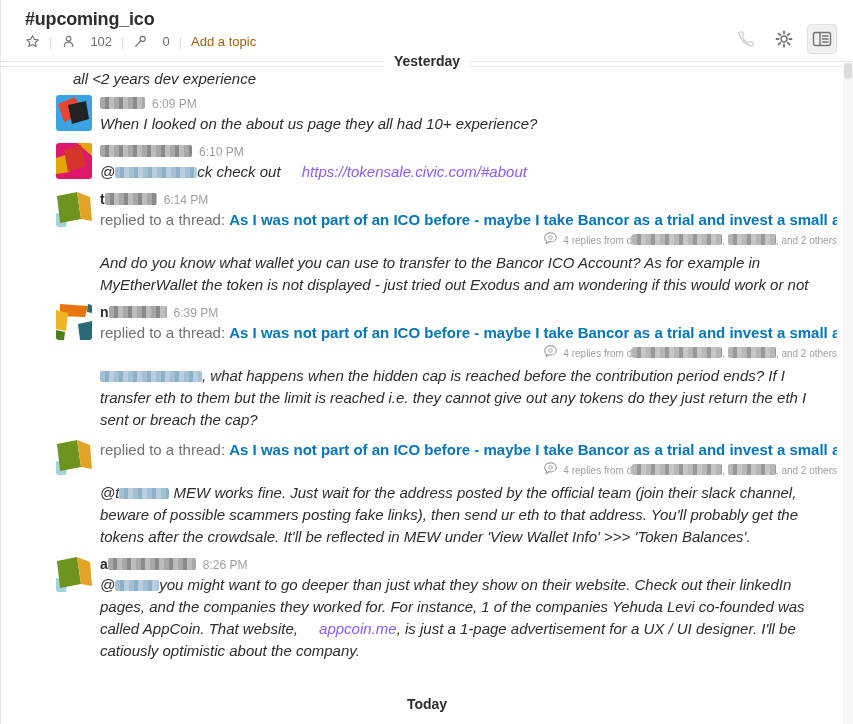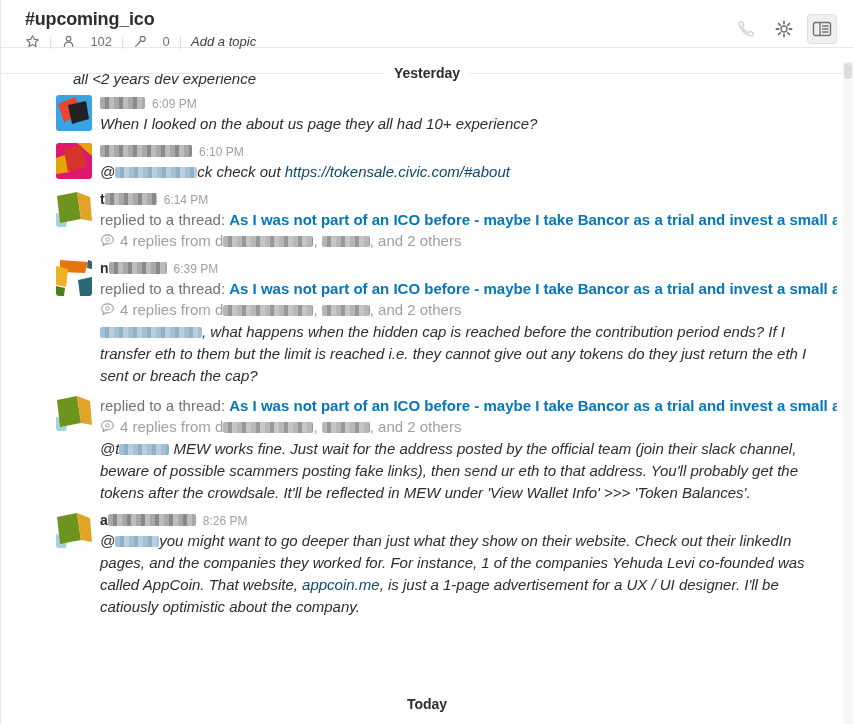--- a/index.html
+++ b/index.html
@@ -4,61 +4,61 @@
 <style>
   html,body { margin:0; padding:0; background:#fff; }
   body {
     width:853px; height:724px; overflow:hidden; position:relative;
     font-family:"Liberation Sans", sans-serif; color:#2c2d30;
   }
   .app { position:absolute; inset:0; border-left:1px solid #e8e8e8; box-sizing:border-box; background:#fff; }
 
   
   header {
-    position:absolute; top:0; left:0; right:0; height:48px; box-sizing:border-box;
+    position:absolute; top:0; left:0; right:0; height:67px; box-sizing:border-box;
     padding:9px 16px 0 24px; border-bottom:1px solid #e8e8e8; background:#fff;
     display:flex; justify-content:space-between; z-index:4;
   }
   .channel-title { margin:0; font-size:18px; font-weight:bold; letter-spacing:-0.2px; color:#2c2d30; }
   .meta { display:flex; align-items:center; gap:9px; margin-top:4px; font-size:13px; color:#717274; }
   .meta .sep { color:#dadada; font-size:13px; }
   .meta .cnt { margin-left:14px; }
-  .add-topic { font-style:italic; color:#404040; }
+  .add-topic { color:#a16207; }
   .meta svg, .h-icons svg { display:block; }
   .meta .ic { display:flex; align-items:center; }
   .h-icons { display:flex; align-items:center; gap:8px; margin-top:2px; }
   .icon-btn { width:30px; height:30px; display:flex; align-items:center; justify-content:center; border-radius:4px; }
   .icon-btn.active { background:#f0f0f2; border:1px solid #e0e0e2; box-sizing:border-box; }
 
   
   .divider { position:absolute; left:0; right:0; height:18px; display:flex; align-items:center; z-index:5; }
   .divider .line { flex:1; height:1px; background:#e8e8e8; }
   .divider .label { font-size:14px; font-weight:bold; color:#2c2d30; padding:0 10px; background:#fff; }
-  .divider.yesterday { top:64px; }
+  .divider.yesterday { top:52px; }
   .divider.today { top:695px;flex-direction:column; }
 
   
   main {
     position:absolute; top:61px; left:0; right:10px; bottom:0;
     padding:7px 6px 0 28px; overflow:hidden; box-sizing:border-box;
   }
   .msg { display:flex; margin-bottom:8px;padding-left:27px; }
   .msg.continuation { margin-bottom:5px; padding-left:44px; }
   .avatar { width:36px; height:36px; border-radius:3px; overflow:hidden; flex:none; margin-right:8px; }
   .avatar svg { display:block; }
   .msg-content { flex:1; min-width:0; }
   .name-row { height:18px; display:flex; align-items:baseline; gap:7px; }
   .uname { font-weight:bold; font-size:14px; color:#2c2d30; }
   .time { font-size:12px; color:#9e9ea6; }
   .body { font-size:15px; line-height:22px; color:#2c2d30;font-style:italic; }
   .thread-row { font-size:15px; line-height:21px; color:#717274; white-space:nowrap; overflow:hidden; }
   .thread-title { color:#0576b9; font-weight:bold; text-decoration:none; cursor:pointer; }
-  .replies-row { font-size:15px; line-height:22px; color:#9e9ea6; cursor:pointer; }
+  .replies-row { font-size:10px; line-height:22px; color:#9e9ea6; cursor:pointer;text-align:right; }
   .replies-row svg { vertical-align:-2px; margin-right:5px; }
-  a.msg-link { color:#0c4a6e; text-decoration:none; cursor:pointer; }
+  a.msg-link { color:#8b5cf6; text-decoration:none; cursor:pointer;margin-left:17px; }
 
   
   .blur {
     display:inline-block; height:11px; border-radius:2px; vertical-align:-1px;
     background:repeating-linear-gradient(90deg,#b7b7b7 0 5px,#989898 5px 9px,#c6c6c6 9px 14px);
     filter:blur(0.7px);
   }
   .name-row .blur { height:12px; vertical-align:-1px;
     background:repeating-linear-gradient(90deg,#a8a8a8 0 5px,#8a8a8a 5px 9px,#bdbdbd 9px 14px); }
   .blur.mention {
@@ -203,20 +203,21 @@
         <div class="msg-content">
           <div class="name-row">
             <span class="uname"><span>t</span><span class="blur" style="width: 52px;"></span></span>
             <span class="time">6:14 PM</span>
           </div>
           <div class="thread-row"><span>replied to a thread: </span><a class="thread-title">As I was not part of an ICO before - maybe I take Bancor as a trial and invest a small amou..</a></div>
           <div class="replies-row"><span><svg width="15" height="15" viewBox="0 0 16 16">
                 <path d="M8 2 c3.5 0 6.2 2.1 6.2 4.8 S11.5 11.6 8 11.6 c-.6 0-1.2-.1-1.8-.2 L3.2 13.6 3.9 11 C2.6 10.1 1.8 8.9 1.8 6.8 1.8 4.1 4.5 2 8 2 Z" fill="none" stroke="#9e9ea6" stroke-width="1.2" stroke-linejoin="round"></path>
                 <circle cx="8" cy="6.9" r="1.9" fill="none" stroke="#9e9ea6" stroke-width="1"></circle>
               </svg></span><span>4 replies from d</span><span class="blur" style="width: 90px;"></span><span>, </span><span class="blur" style="width: 48px;"></span><span>, and 2 others</span></div>
+          <div class="body"><span>And do you know what wallet you can use to transfer to the Bancor ICO Account? As for example in MyEtherWallet the token is not displayed - just tried out Exodus and am wondering if this would work or not</span></div>
         </div>
       </div>
       <div class="msg">
         <div class="avatar">
           <svg width="36" height="36" viewBox="0 0 36 36">
             <rect width="36" height="36" fill="#ffffff"></rect>
             <polygon points="4,0 32,2 29,13 4,12" fill="#e8740e"></polygon>
             <polygon points="32,0 36,1 36,9 31,8" fill="#2b6a75"></polygon>
             <polygon points="0,6 12,9 10,27 0,25" fill="#ecb322"></polygon>
             <polygon points="22,20 36,17 36,36 24,36" fill="#2b6a75"></polygon>

